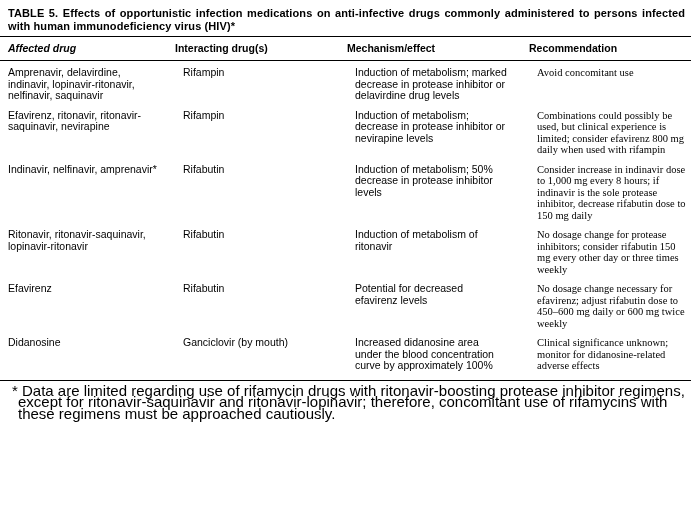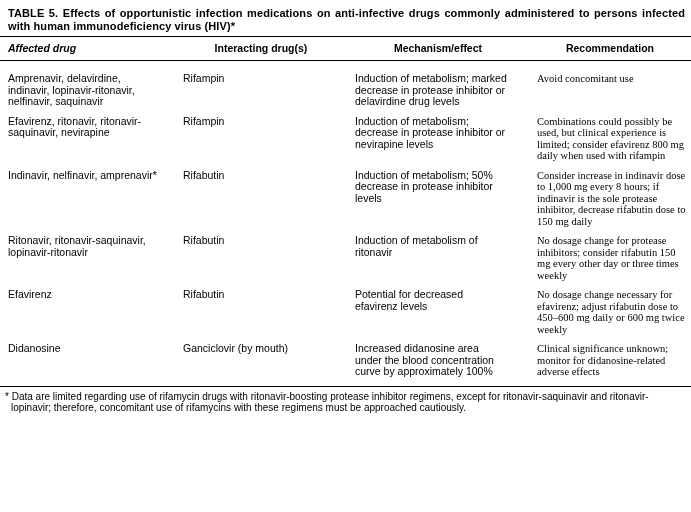--- a/index.html
+++ b/index.html
@@ -33,44 +33,45 @@
     table-layout: fixed;
     border-top: 1.5px solid #000;
     border-bottom: 1.5px solid #000;
   }
   table.drug-table th {
     font-weight: bold;
     font-size: 10.5px;
     line-height: 12px;
     padding: 5px 0 6px 0;
     border-bottom: 1.5px solid #000;
-    text-align: center;
+    text-align: left;
     vertical-align: bottom;
   }
   table.drug-table th.left {
     text-align: left;
     padding-left: 8px;
     font-style: italic;
   }
   table.drug-table td {
     vertical-align: top;
     font-size: 10.5px;
     line-height: 11.5px;
     padding: 0 0 8px 8px;
   }
-  tbody tr:first-child td { padding-top: 12px; }
+  tbody tr:first-child td { padding-top: 6px; }
   td.down1 { padding-top: 11px; }
   .cw1 { max-width: 150px; }
   .cw3 { max-width: 152px; }
   .cw4 { max-width: 152px; font-family: Liberation Serif, serif; }
   .footnote {
-    font-size: 10px;
+    font-size: 15px;
     line-height: 11.5px;
     padding: 4px 3px 0 11px;
     text-indent: -6px;
+    margin-left: 7px;
   }
 </style>
 </head>
 <body>
 
 <div class="page">
 
   <div class="title">TABLE 5. Effects of opportunistic infection medications on anti-infective drugs commonly administered to persons infected with human immunodeficiency virus (HIV)*</div>
 
   <table class="drug-table">

